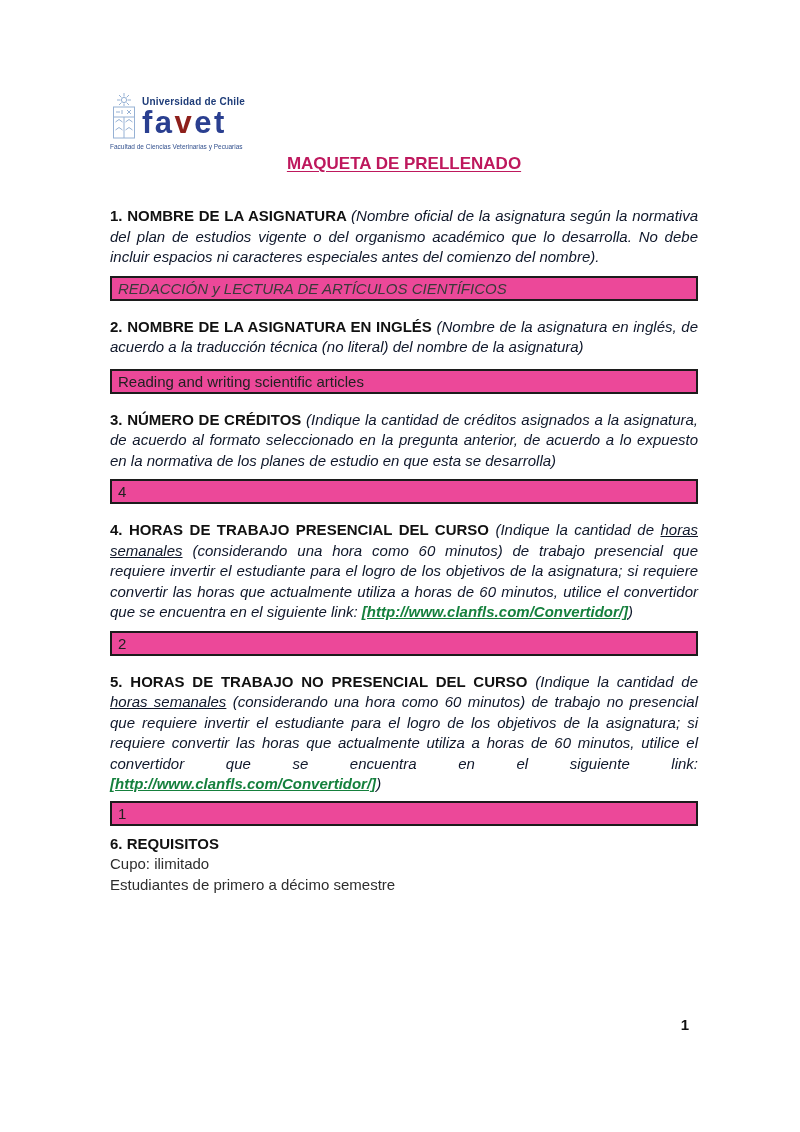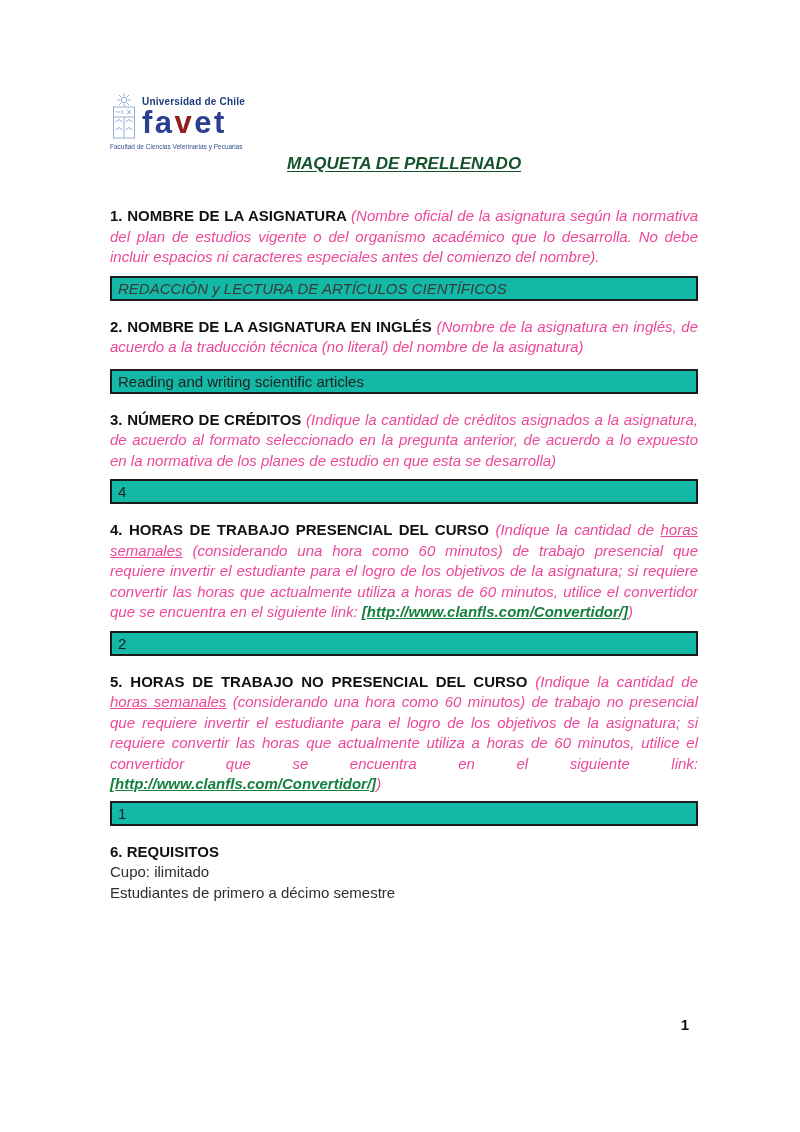--- a/index.html
+++ b/index.html
@@ -16,43 +16,43 @@
   .logo { padding-top:92px; width:130px; }
   .logo-row { display:flex; align-items:flex-start; gap:4px; }
   .crest { flex:0 0 auto; }
   .logo-col { display:flex; flex-direction:column; }
   .uni { font-size:10px; font-weight:bold; color:#1e3c78; letter-spacing:.2px; margin-top:4px; white-space:nowrap; }
   .brand { font-size:31px; font-weight:800; color:#2a3f90; line-height:32px; letter-spacing:2.5px; }
   .brand .v { color:#8e1f1b; }
   .faculty { font-size:6.5px; color:#33518e; margin-top:1px; white-space:nowrap; }
 
   
-  .doc-title { margin-top:4px; text-align:center; font-size:17px; line-height:19px; font-weight:bold; color:#14532d;font-style:italic; }
+  .doc-title { margin-top:4px; text-align:center; font-size:17px; line-height:19px; font-weight:bold; color:#be185d; }
   .doc-title span { text-decoration:underline; text-underline-offset:2px; }
 
   
   p.q { margin-top:16px; font-size:15px; line-height:20.5px; text-align:justify; }
   p.q.first { margin-top:33px; }
   .qh { font-weight:bold; color:#111; }
-  .qd { font-style:italic; color:#ec4899;margin-top:16px; }
+  .qd { font-style:italic; color:#0f172a;margin-top:16px; }
   .u  { text-decoration:underline; }
   a.link { color:#15803d; font-style:italic; font-weight:bold; text-decoration:underline; cursor:pointer; }
 
   
   .answer-box {
     margin-top:8px; min-height:24px; border:2px solid #1c1c1c;
     padding:1px 6px; font-size:15px; line-height:19px;
-    display:flex; align-items:center; background:#14b8a6;
+    display:flex; align-items:center; background:#ec4899;
   }
   .answer-box.gap-lg { margin-top:11px; }
   .answer-box.gap-sm { margin-top:6px; }
   .answer-italic span { font-style:italic; color:#3a3a3a; }
 
   
-  p.q6 { margin-top:16px; font-size:15px; line-height:20.5px; font-weight:bold; color:#111; }
+  p.q6 { margin-top:8px; font-size:15px; line-height:20.5px; font-weight:bold; color:#111; }
   p.plain { font-size:15px; line-height:20.5px; color:#2e2e2e; }
 
   .page-num { position:absolute; top:1016px; right:111px; font-size:15px; font-weight:bold; color:#111; }
 </style>
 </head>
 <body>
 
 <div class="page">
   <div class="content">
 

